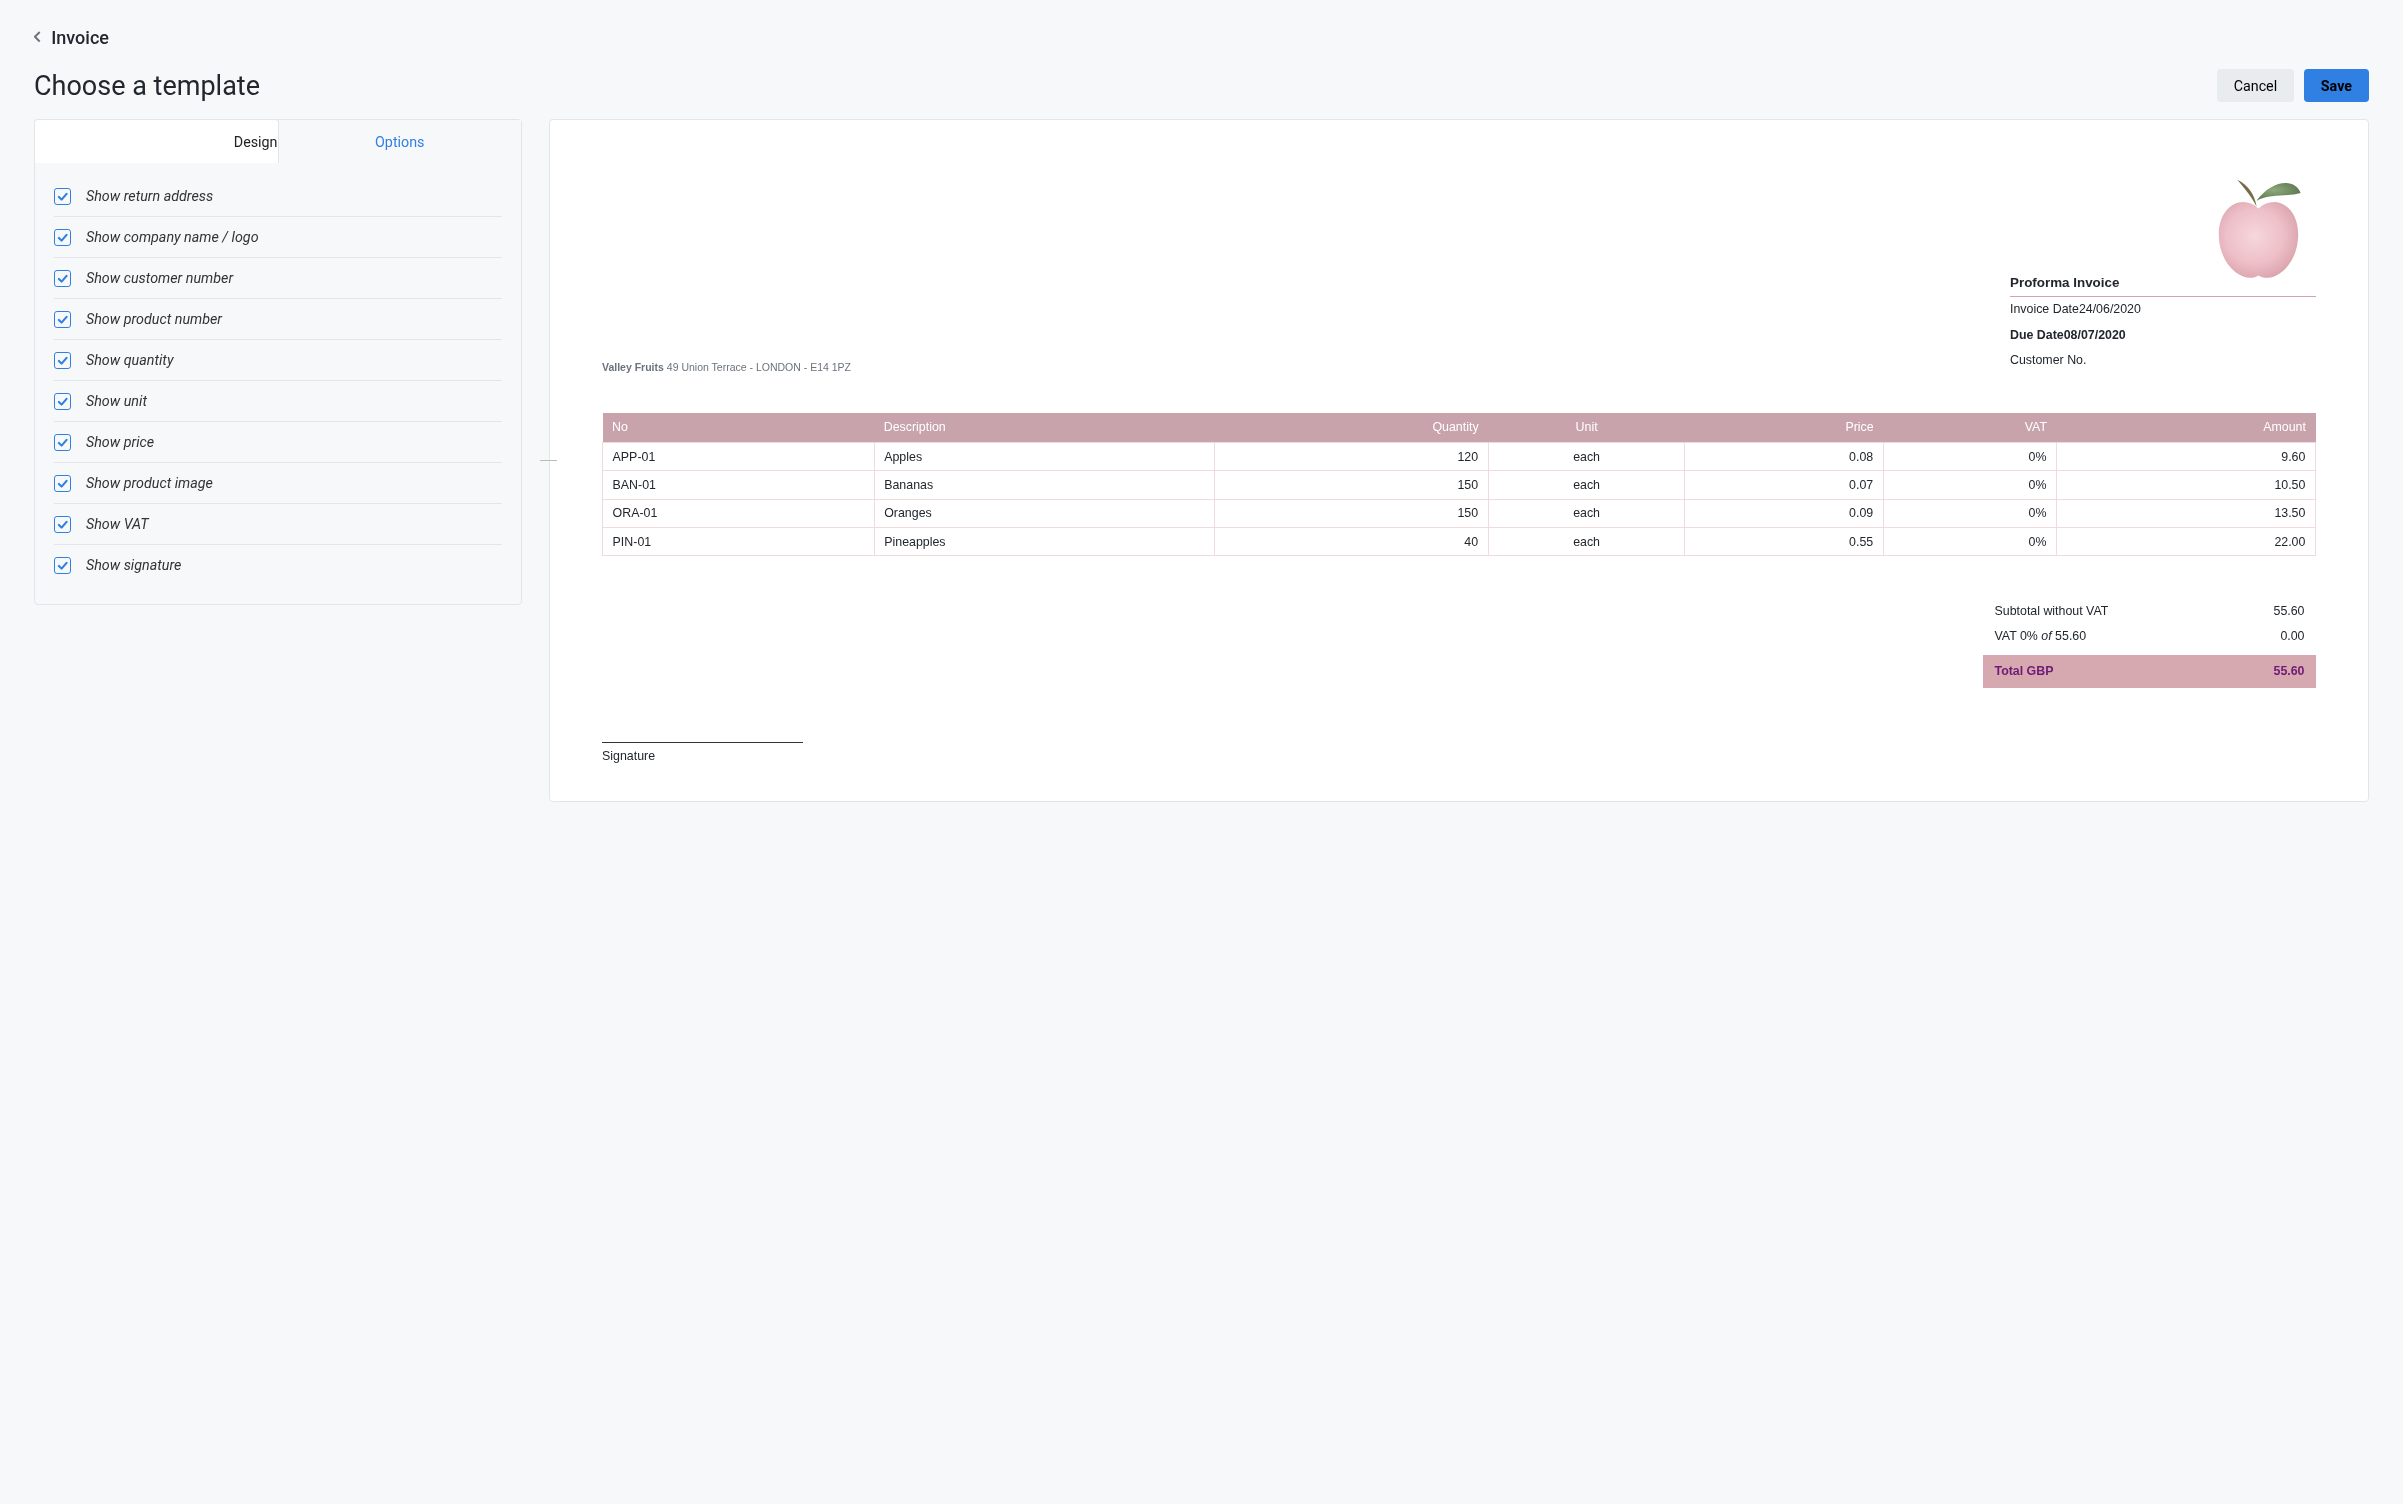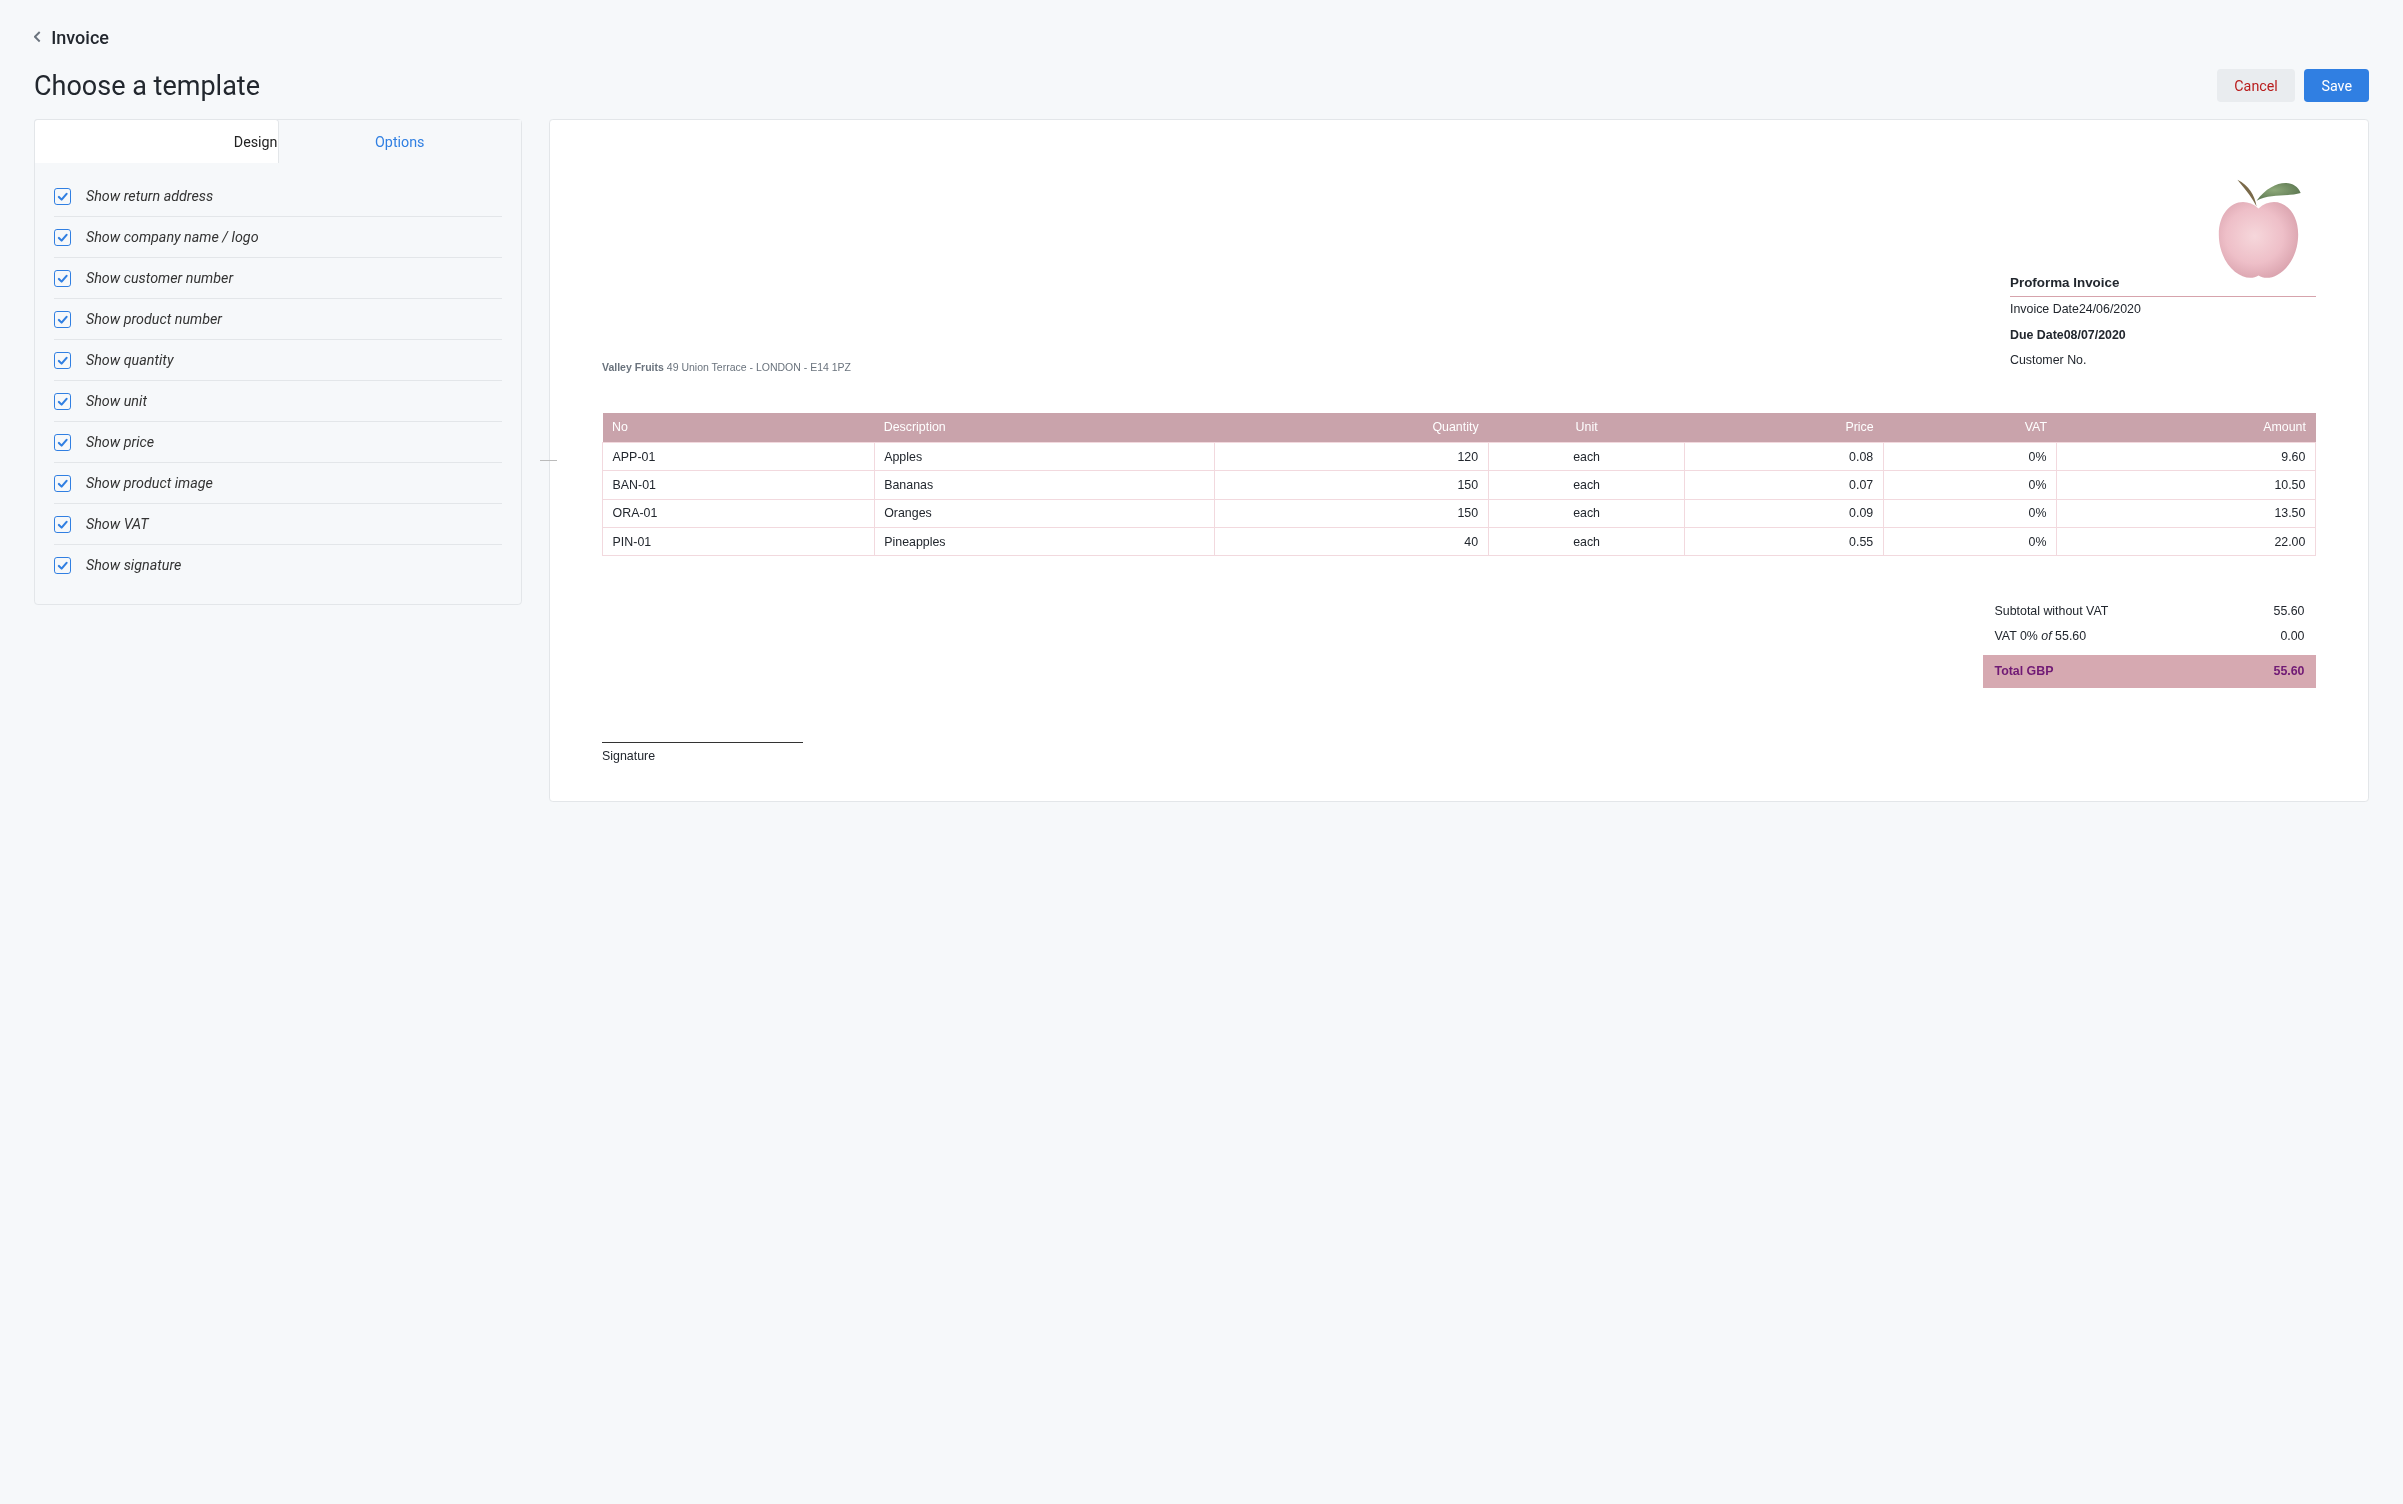--- a/index.html
+++ b/index.html
@@ -19,22 +19,22 @@
     .header-row {
       display: flex; justify-content: space-between; align-items: center;
       padding: 11.5px 0 17px;
     }
     .page-title { font-size: 27px; font-weight: 400; color: #22272e; }
     .actions { display: flex; gap: 9.6px; }
     .btn {
       padding: 8.6px 17px; font-size: 14.3px; border-radius: 3.8px; border: none;
       cursor: pointer; font-family: inherit;
     }
-    .btn-cancel { background: #e9ecef; color: #b91c1c; }
-    .btn-save { background: #307fe2; color: #ffffff; }
+    .btn-cancel { background: #e9ecef; color: #000000; }
+    .btn-save { background: #307fe2; color: #000000; font-weight: bold; }
 
     .columns { display: flex; gap: 27px; align-items: flex-start; }
 
     .left-panel {
       width: 488px; flex-shrink: 0;
       background: #f6f8fa;
       border: 1px solid #e3e6e9;
       border-radius: 3.8px;
     }
     .tabs { display: flex; }

